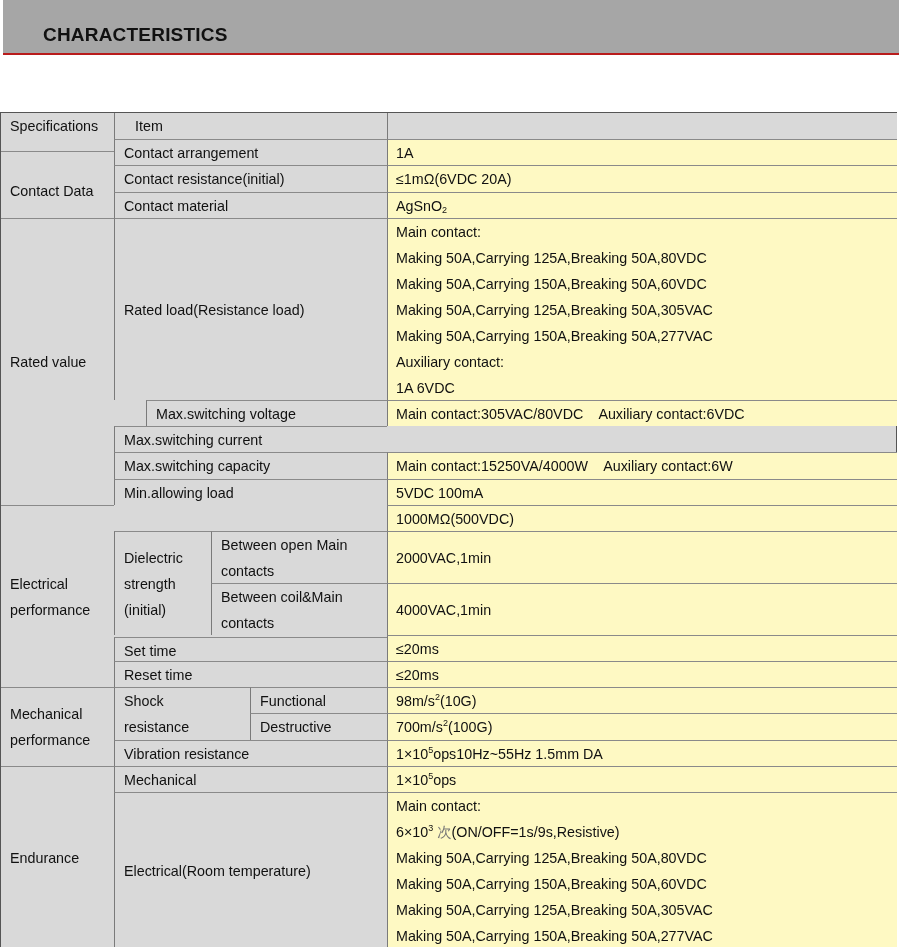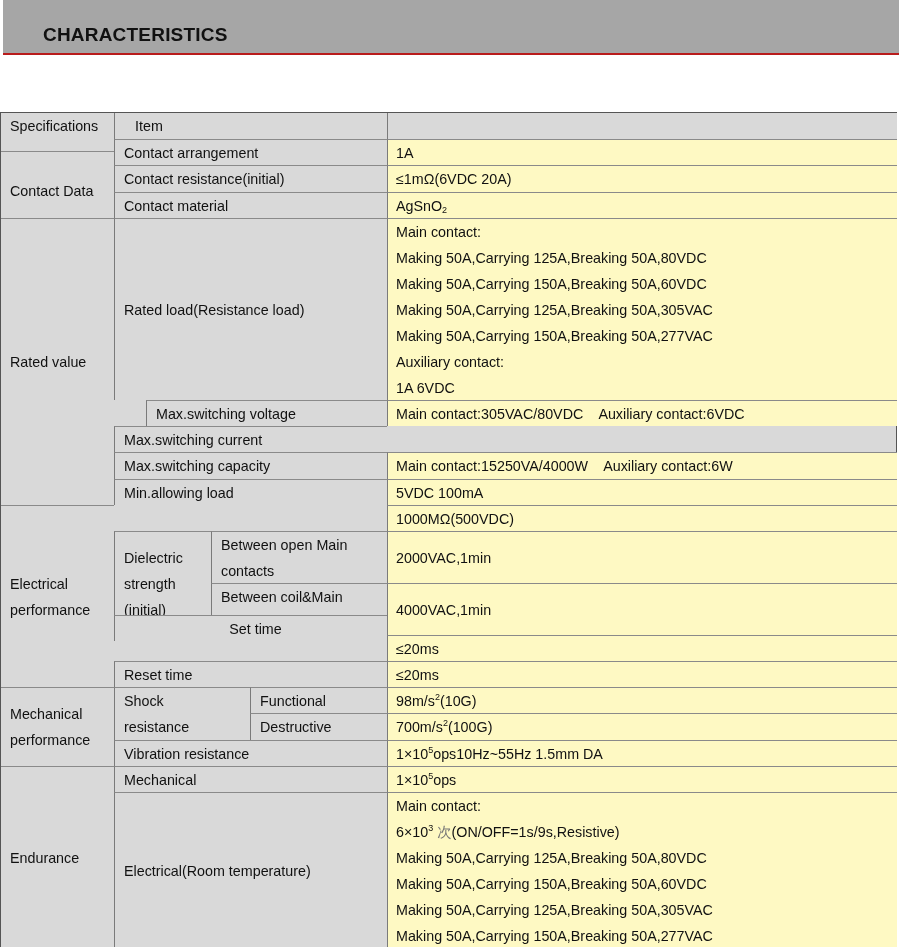--- a/index.html
+++ b/index.html
@@ -84,21 +84,21 @@
       <span>2000VAC,1min</span>
     </div>
   <div class="c g bl bt vc" style="left:210px;top:470px;width:176px;height:52px;">
     <span class="line">Between coil&amp;Main</span>
     <span class="line">contacts</span>
   </div>
   <div class="c w bl bt vc" style="left:386px;top:470px;width:510px;height:52px;">
       <span>4000VAC,1min</span>
     </div>
 
-  <div class="c g bl bt" style="left:113px;top:502px;width:273px;height:26px;text-align:center;">Set time</div>
+  <div class="c g bl bt" style="left:113px;top:524px;width:273px;height:26px;">Set time</div>
   <div class="c w bl bt" style="left:386px;top:522px;width:510px;height:26px;">≤20ms</div>
   <div class="c g bl bt" style="left:113px;top:548px;width:273px;height:26px;">Reset time</div>
   <div class="c w bl bt" style="left:386px;top:548px;width:510px;height:26px;">≤20ms</div>
 
   <div class="c g bt vc" style="left:0;top:574px;width:113px;height:79px;">
     <span class="line">Mechanical</span>
     <span class="line">performance</span>
   </div>
   <div class="c g bl bt vc" style="left:113px;top:574px;width:136px;height:53px;">
     <span class="line">Shock</span>

